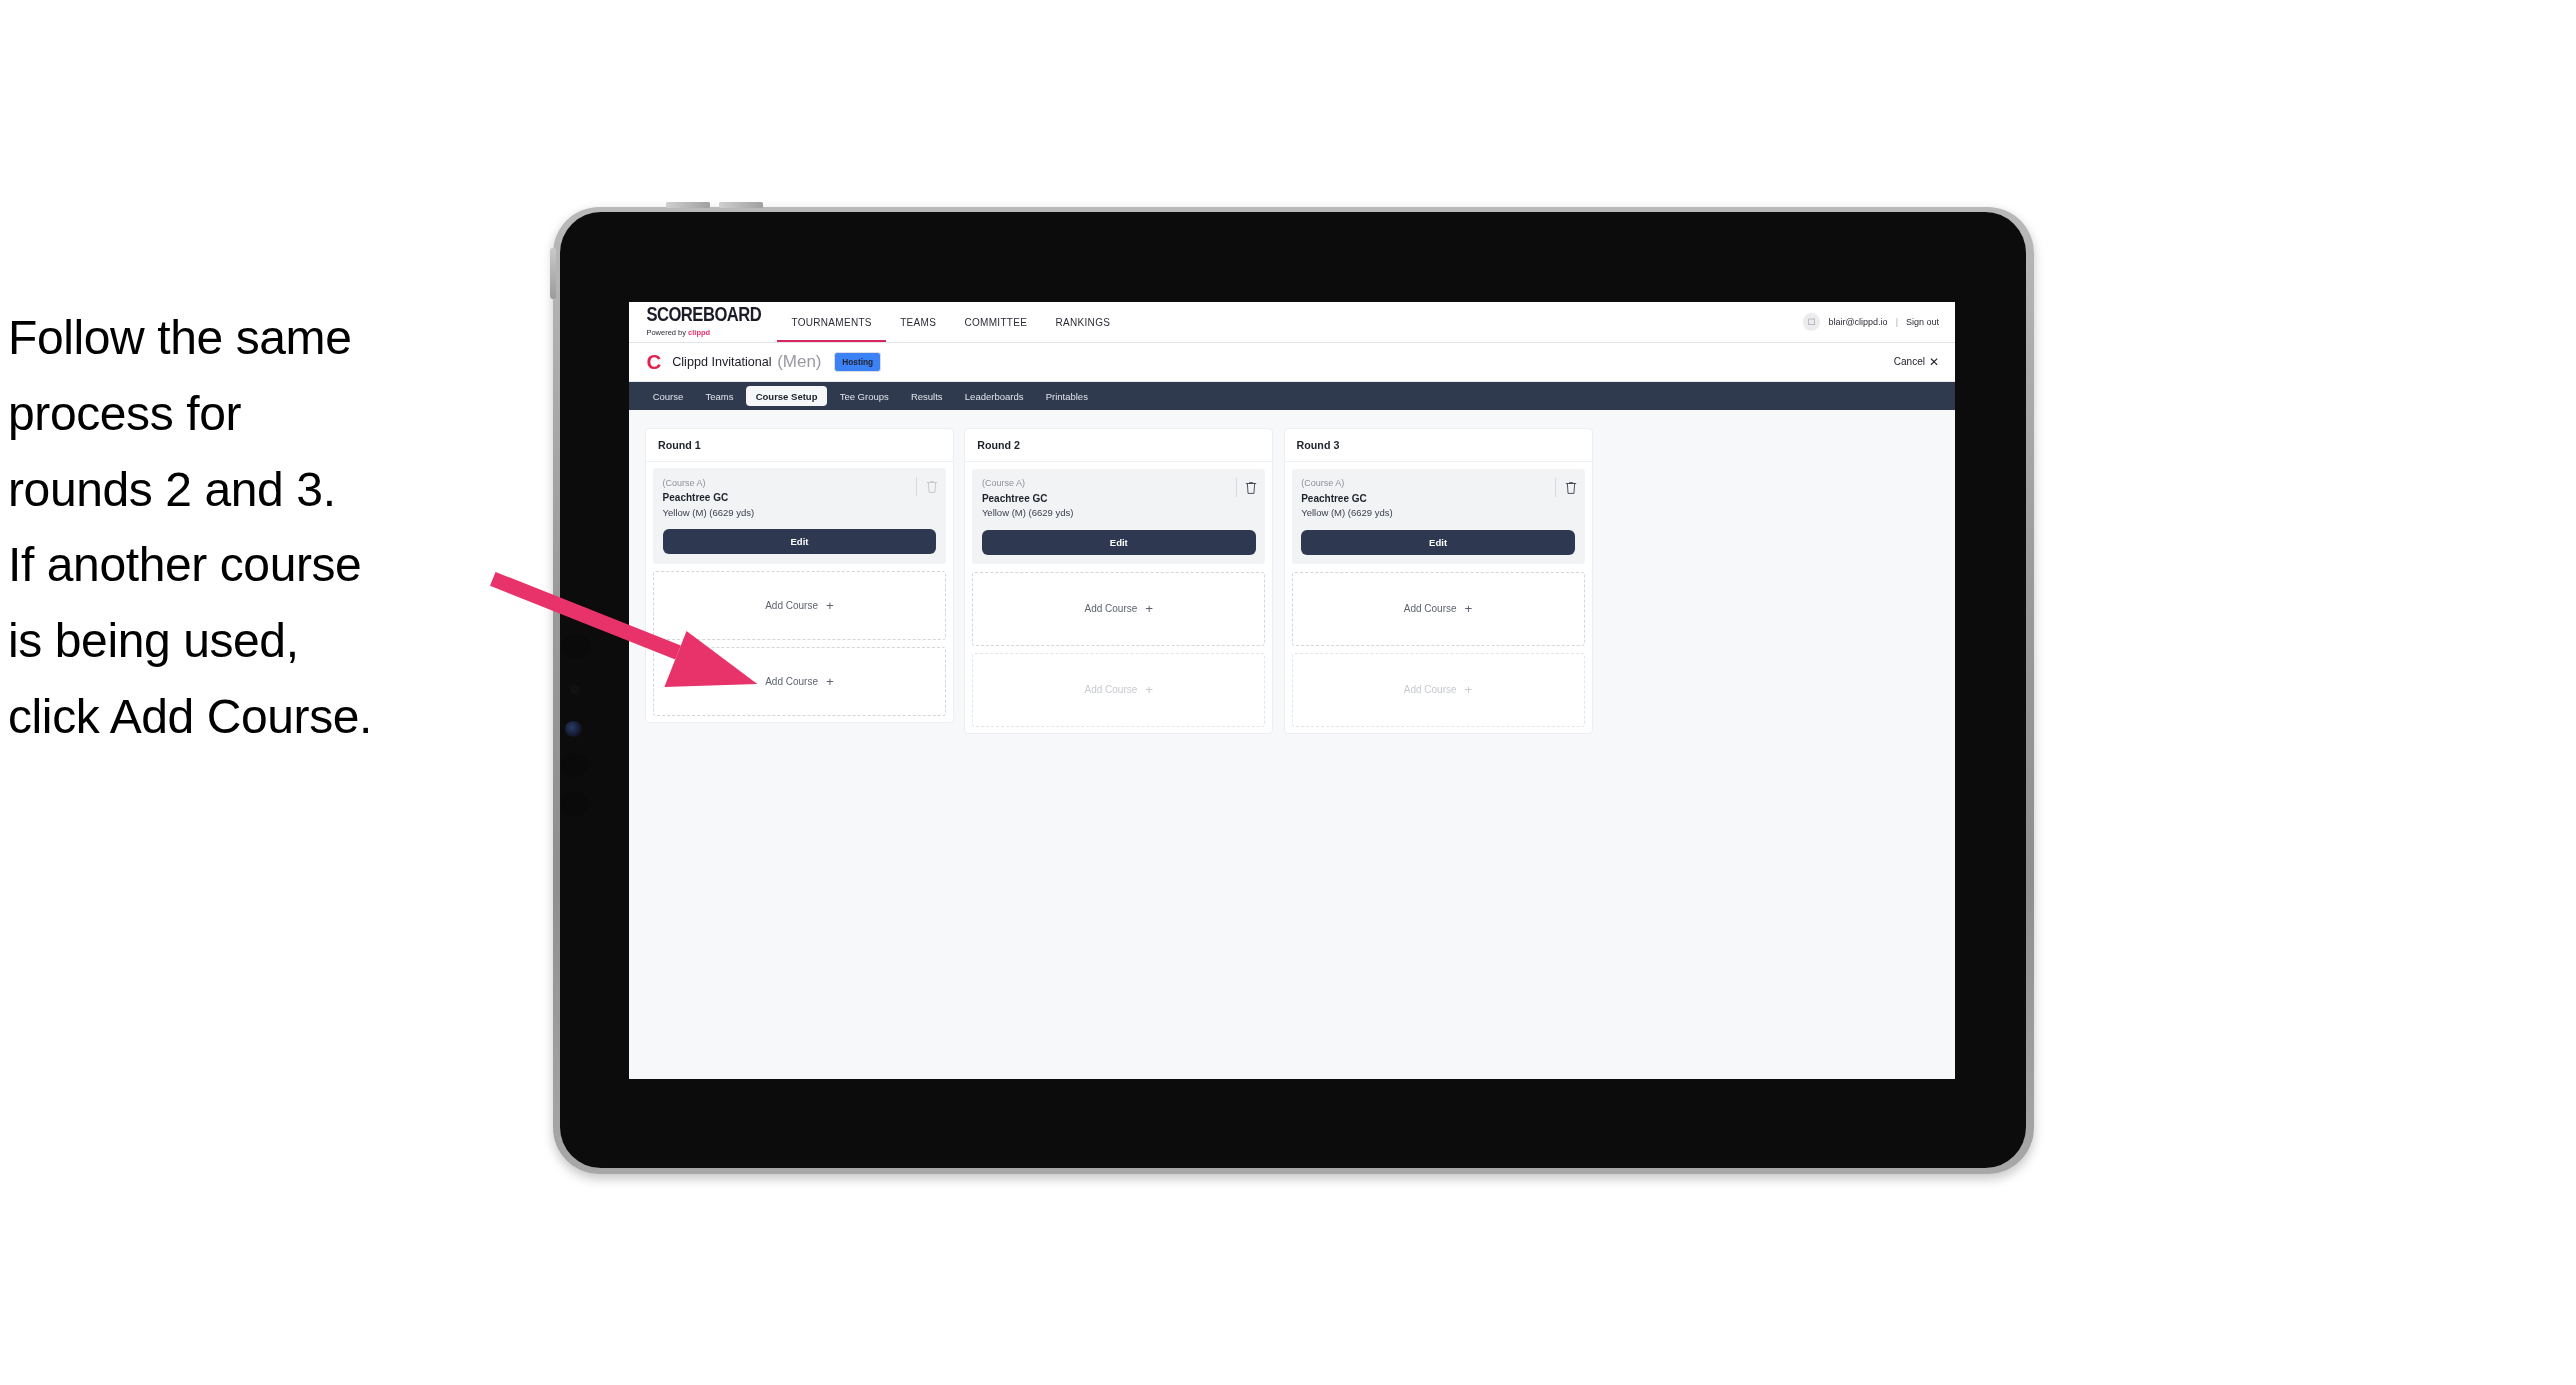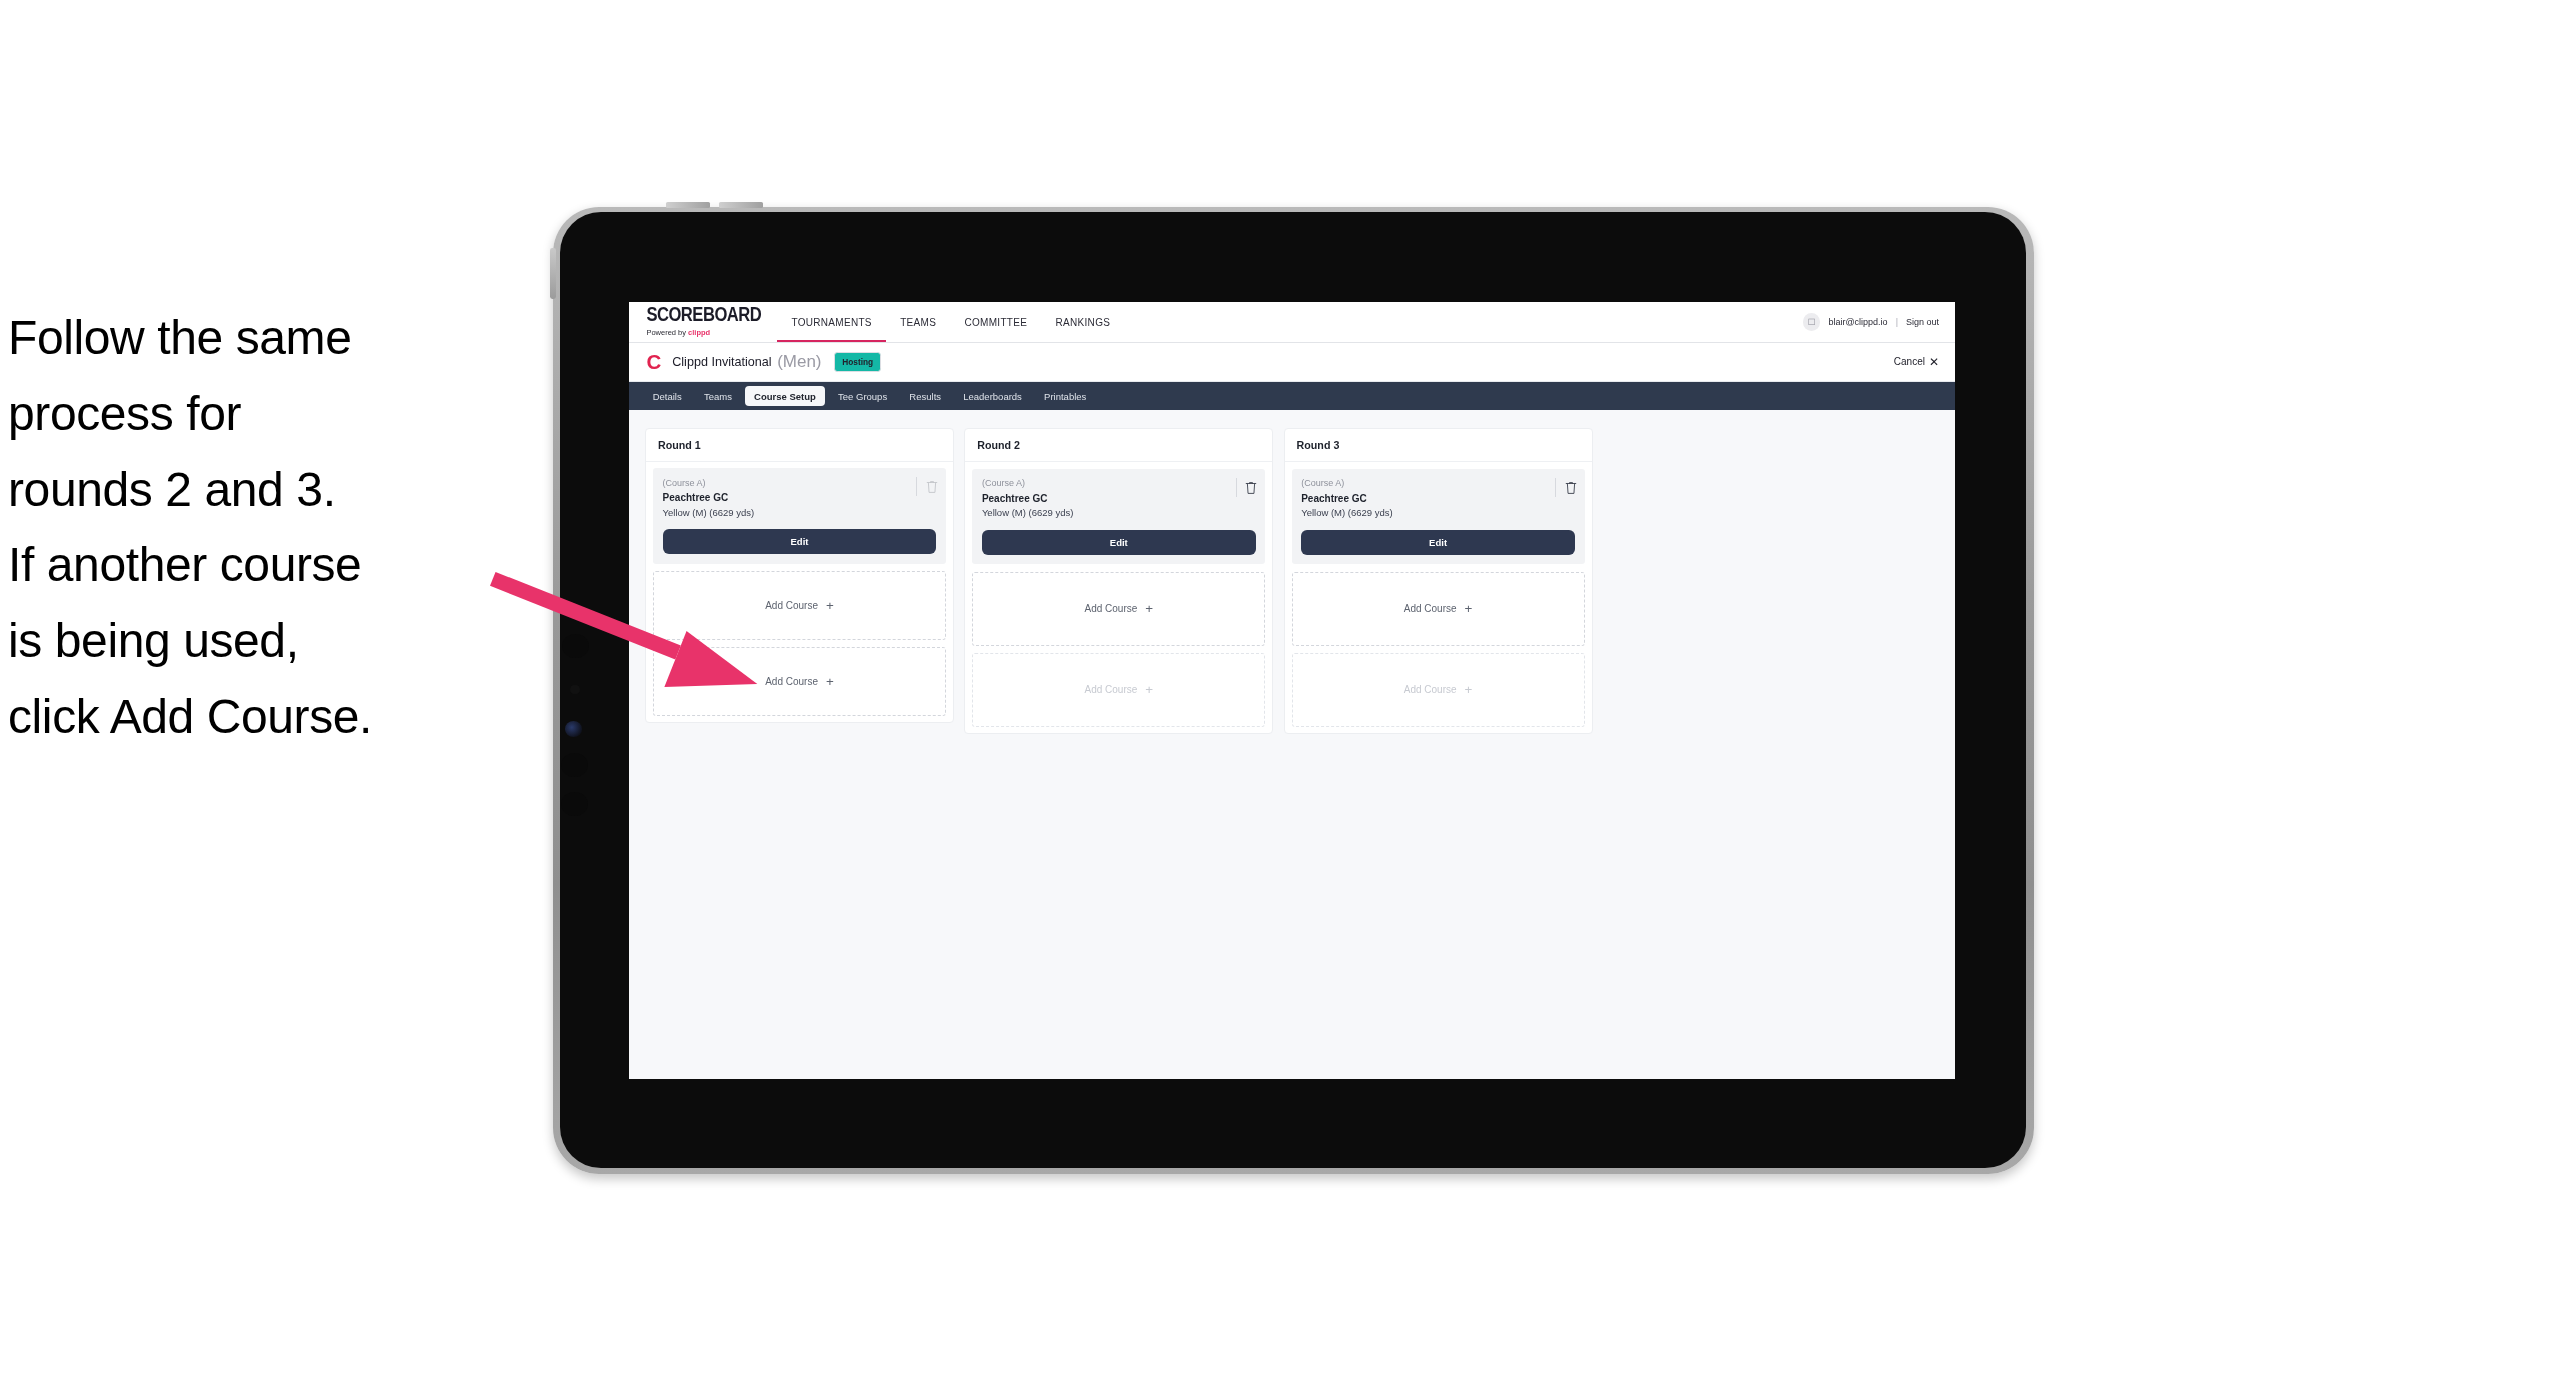--- a/index.html
+++ b/index.html
@@ -108,21 +108,21 @@
     height: 39px; background: #ffffff;
     display: flex; align-items: center; padding: 0 16px 0 17.4px;
     border-bottom: 0.8px solid #e8eaee;
   }
   #clogo { font-size: 20.5px; font-weight: 900; color: #e1234f; line-height: 1;
            margin-right: 11px; font-family: "Liberation Sans", sans-serif; }
   #tname { font-size: 12.6px; color: #1c1c28; }
   #tgender { font-size: 17px; color: #9a9aa4; margin-left: 5.5px; }
   #hosting-badge {
     margin-left: 12.6px; font-size: 8.3px; font-weight: bold; color: #22222c;
-    border: 0.8px solid #dcdee3; border-radius: 3.2px; padding: 4px 7.1px; background:#14b8a6;
+    border: 0.8px solid #dcdee3; border-radius: 3.2px; padding: 4px 7.1px; background:#3b82f6;
   }
   #cancel-btn { margin-left: auto; font-size: 10px; color: #22222c;
                 display: flex; gap: 4px; cursor: pointer; }
   #cancel-x { font-size: 12px; line-height: 1; }
 
   
   #tabbar {
     height: 28.4px; background: #2f3a4e;
     display: flex; align-items: center; padding: 0 14.2px; gap: 3.2px;
   }
@@ -243,21 +243,21 @@
       <div id="tname">Clippd Invitational</div>
       <div id="tgender">(Men)</div>
       <div id="hosting-badge">Hosting</div>
       <div id="cancel-btn">
         <span>Cancel</span>
         <span id="cancel-x">✕</span>
       </div>
     </div>
 
     <div id="tabbar">
-      <div class="tab">Details</div>
+      <div class="tab">Course</div>
       <div class="tab">Teams</div>
       <div class="tab active">Course Setup</div>
       <div class="tab">Tee Groups</div>
       <div class="tab">Results</div>
       <div class="tab">Leaderboards</div>
       <div class="tab">Printables</div>
     </div>
 
     <div id="content">
 

